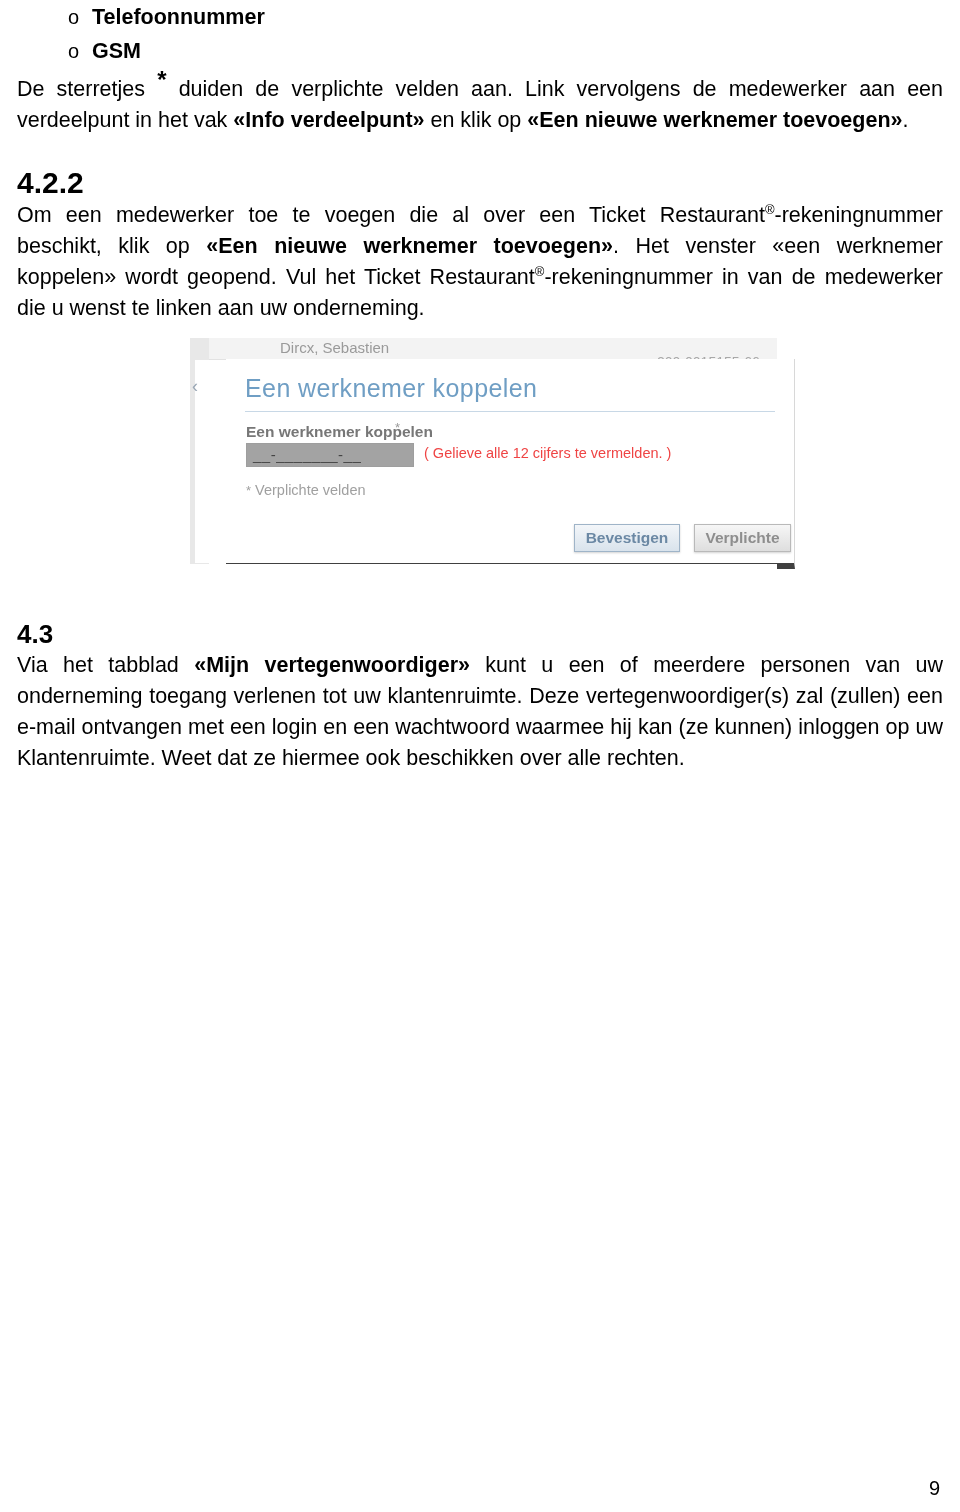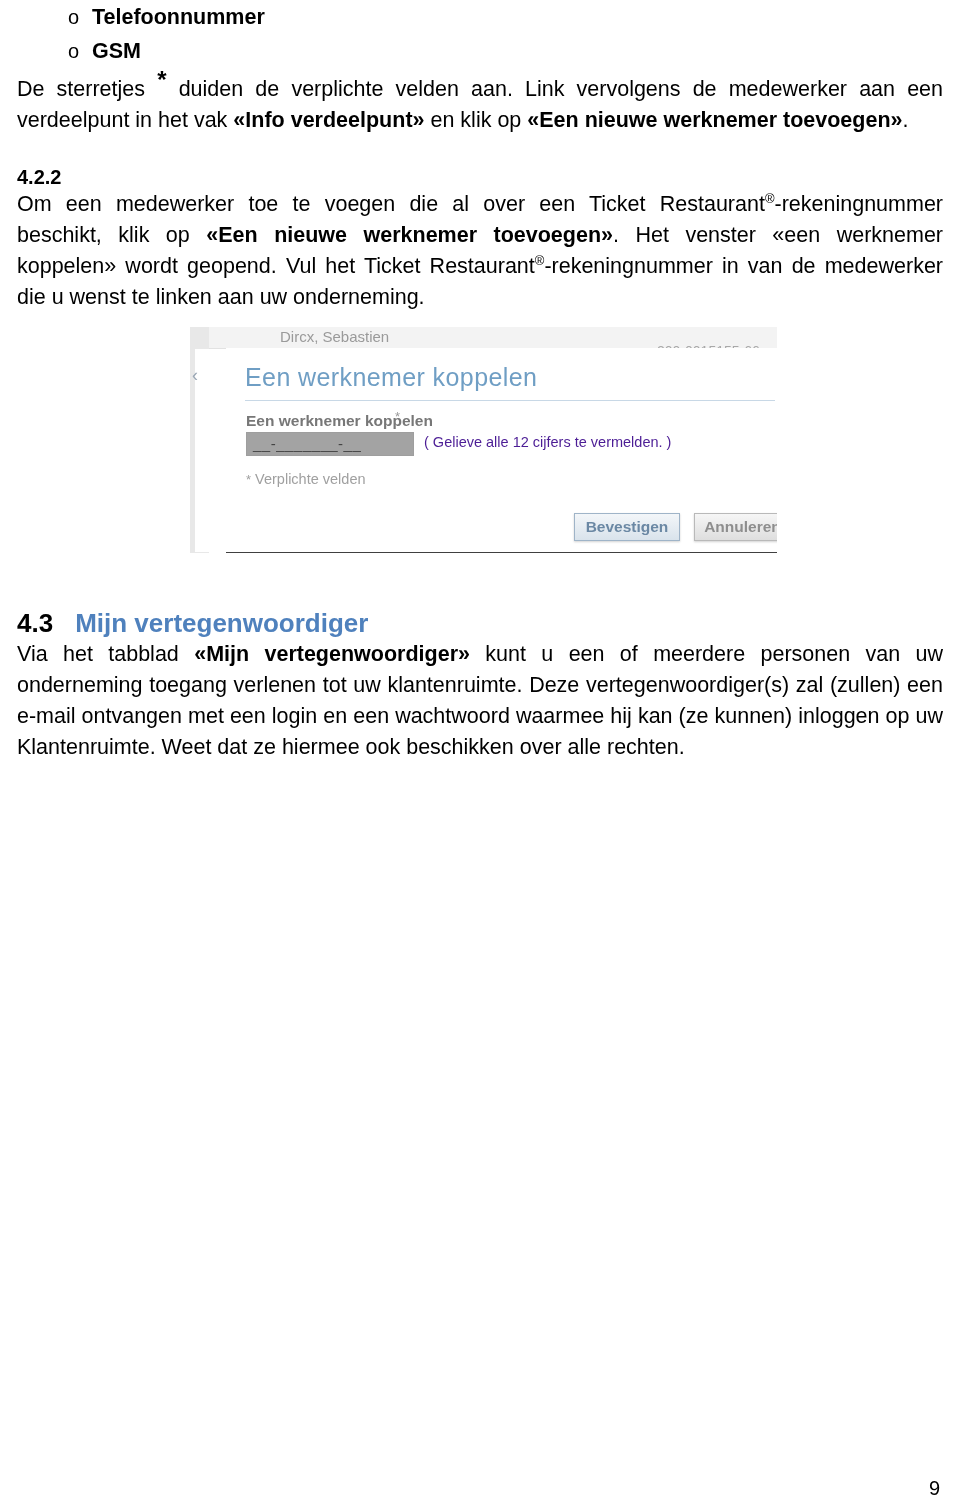--- a/index.html
+++ b/index.html
@@ -65,21 +65,21 @@
     font-weight: bold;
     font-size: 24px;
     vertical-align: super;
     line-height: 0;
   }
 
   
   .heading {
     display: flex;
     align-items: baseline;
-    font-size: 20px;
+    font-size: 30px;
     font-weight: bold;
     color: #4f81bd;
     margin: 0;
     padding: 0 7px;
   }
   .heading .num {
     color: #000000;
     margin-right: 14px;
     min-width: 44px;
   }
@@ -88,20 +88,21 @@
   .h-4-3 .num { min-width: 36px; margin-right: 22px; }
 
   
   .figure {
     position: relative;
     margin: 14px 0 0 180px;
     width: 587px;
     height: 247px;
     background: #ffffff;
     overflow: hidden;
+    padding-left: 28px;
   }
   .fig-topstrip {
     position: absolute;
     left: 0; top: 0;
     width: 587px; height: 21px;
     background: #f3f3f3;
     border-bottom: 1px solid #e2e2e2;
     overflow: hidden;
   }
   .fig-topstrip .t1 {
@@ -193,21 +194,21 @@
     left: 6px; top: 2px;
     font-size: 15px;
     color: #444444;
     letter-spacing: 0.5px;
     font-family: "Liberation Sans", sans-serif;
   }
   .fig-hint {
     position: absolute;
     left: 198px; top: 86px;
     font-size: 14.5px;
-    color: #4c1d95;
+    color: #ef4444;
   }
   .fig-required {
     position: absolute;
     left: 20px; top: 123px;
     font-size: 14.5px;
     color: #a0a0a0;
   }
   .fig-required .rstar {
     color: #a0a0a0;
     font-size: 13px;
@@ -293,27 +294,26 @@
       <div class="fig-label-star">*</div>
 
       <div class="fig-input">
         <span class="fig-input-mask">__-_______-__</span>
       </div>
       <div class="fig-hint">( Gelieve alle 12 cijfers te vermelden. )</div>
 
       <div class="fig-required"><span class="rstar">*</span><span> Verplichte velden</span></div>
 
       <div class="btn btn-confirm">Bevestigen</div>
-      <div class="btn btn-cancel">Annuleren</div>
+      <div class="btn btn-cancel">Verplichte</div>
     </div>
 
     <div class="fig-bottom"></div>
   </div>
 
   <h2 class="heading h-4-3">
     <span class="num">4.3</span>
-    <span>Mijn vertegenwoordiger</span>
   </h2>
 
   <p class="para"><span>Via het tabblad </span><b>«Mijn vertegenwoordiger»</b><span> kunt u een of meerdere personen van uw onderneming toegang verlenen tot uw klantenruimte. Deze vertegenwoordiger(s) zal (zullen) een e-mail ontvangen met een login en een wachtwoord waarmee hij kan (ze kunnen) inloggen op uw Klantenruimte. Weet dat ze hiermee ook beschikken over alle rechten.</span></p>
 
   <div class="page-number">9</div>
 </div>
 
 </body></html>

